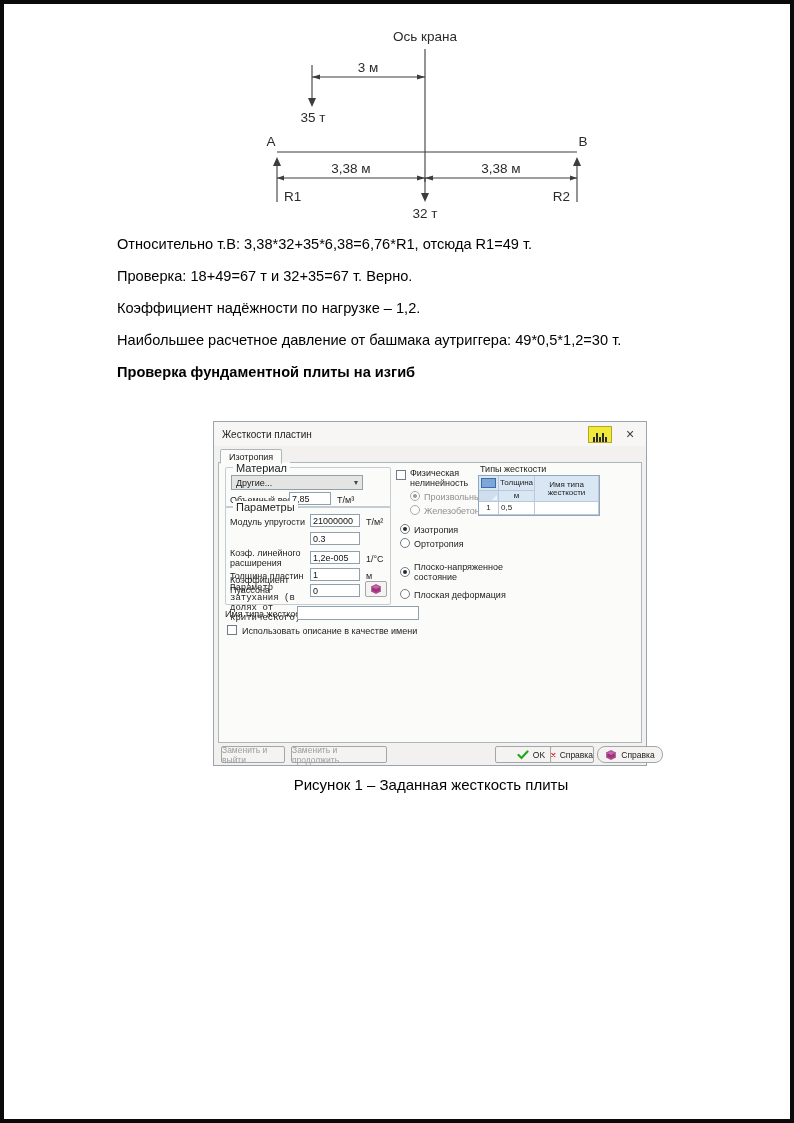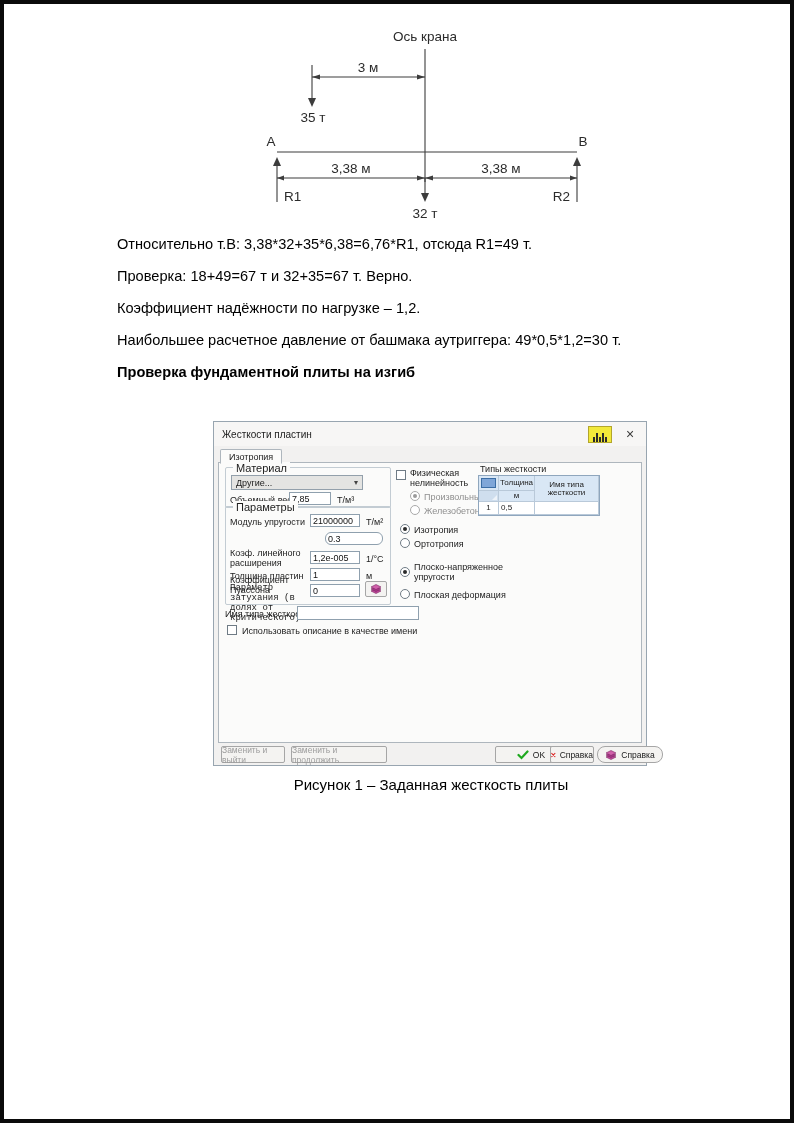--- a/index.html
+++ b/index.html
@@ -152,21 +152,21 @@
       </div>
 
       <div class="grp" style="left:6px;top:43px;width:164px;height:97px;">
         <span class="grp-label">Параметры</span>
 
         <span class="lbl" style="left:4px;top:10px;width:80px;">Модуль упругости</span>
         <input class="fld" style="left: 84px; top: 7px; width: 50px;" value="21000000">
         <span class="lbl" style="left:140px;top:10px;">Т/м²</span>
 
         <span class="lbl" style="left:4px;top:28px;width:82px;margin-top:40px;">Коэффициент Пуассона</span>
-        <input class="fld" style="left: 99px; top: 25px; width: 58px; border-radius: 6px;" value="0.3">
+        <input class="fld" style="left: 84px; top: 25px; width: 50px;" value="0.3">
 
         <span class="lbl" style="left:4px;top:41px;width:76px;">Коэф. линейного расширения</span>
         <input class="fld" style="left: 84px; top: 44px; width: 50px;" value="1,2e-005">
         <span class="lbl" style="left:140px;top:47px;">1/°C</span>
 
         <span class="lbl" style="left:4px;top:64px;width:80px;">Толщина пластин</span>
         <input class="fld" style="left: 84px; top: 61px; width: 50px;" value="1">
         <span class="lbl" style="left:140px;top:64px;">м</span>
 
         <span class="lbl" style="left:4px;top:76px;width:78px;font-family:Liberation Mono, monospace;">Параметр затухания (в долях от критического)</span>
@@ -202,21 +202,21 @@
         <div class="cell-val" style="grid-area:3/2;">0,5</div>
         <div class="cell-val" style="grid-area:3/3;"></div>
       </div>
 
       <div class="radio checked" style="left:181px;top:61px;"></div>
       <span class="lbl" style="left:195px;top:62px;">Изотропия</span>
       <div class="radio" style="left:181px;top:75px;"></div>
       <span class="lbl" style="left:195px;top:76px;">Ортотропия</span>
 
       <div class="radio checked" style="left:181px;top:104px;"></div>
-      <span class="lbl" style="left:195px;top:99px;width:95px;">Плоско-напряженное упругости</span>
+      <span class="lbl" style="left:195px;top:99px;width:95px;">Плоско-напряженное состояние</span>
       <div class="radio" style="left:181px;top:126px;"></div>
       <span class="lbl" style="left:195px;top:127px;">Плоская деформация</span>
 
       <span class="lbl" style="left:6px;top:146px;">Имя типа жесткости</span>
       <input class="fld" style="left: 78px; top: 143px; width: 122px; height: 14px;" value="">
       <div class="checkbox" style="left:8px;top:162px;"></div>
       <span class="lbl" style="left:23px;top:163px;">Использовать описание в качестве имени</span>
     </div>
 
     <div class="btn disabled" style="left:7px;top:324px;width:64px;">Заменить и выйти</div>

